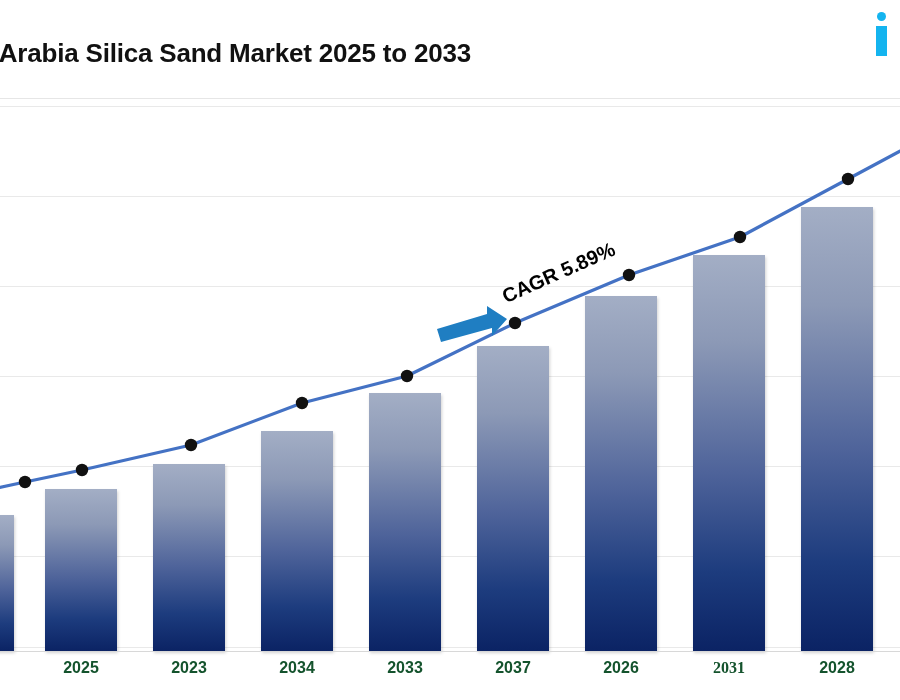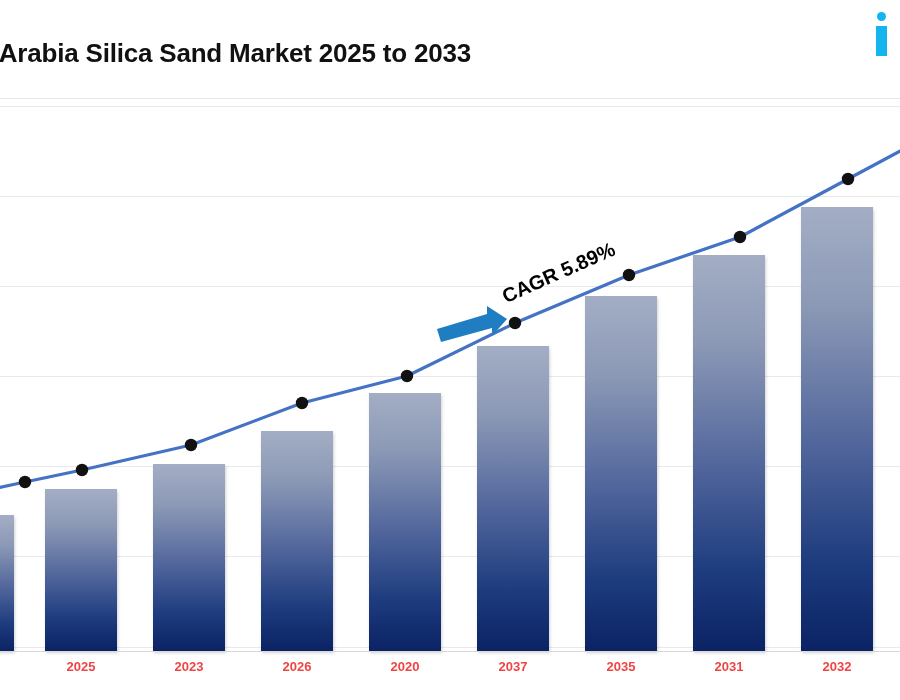--- a/index.html
+++ b/index.html
@@ -125,23 +125,23 @@
   .xaxis {
     position: absolute;
     left: 0;
     top: 651px;
     width: 900px;
     height: 49px;
   }
   .xtick {
     position: absolute;
     top: 8px;
-    font-size: 13px;
+    font-size: 16px;
     font-weight: bold;
-    color: #ef4444;
+    color: #14532d;
     text-align: center;
     font-family: "Liberation Sans", sans-serif;
   }
 </style>
 </head>
 <body>
 
 <div id="page">
 
   <div class="header">
@@ -191,21 +191,21 @@
         <circle cx="848" cy="80" r="6.2" fill="#111111"></circle>
         <path d="M 437 230 L 487 215 L 487 207 L 507 220 L 492 237 L 492 229 L 441 243 Z" fill="#1f7ec2"></path>
       </svg>
 
     <div class="cagr-label" id="cagr-label" style="left: 508px; top: 186px;">CAGR 5.89%</div>
   </div>
 
   <div class="xaxis" id="xaxis">
       <div class="xtick" style="left: 41px; width: 80px;">2025</div>
       <div class="xtick" style="left: 149px; width: 80px;">2023</div>
-      <div class="xtick" style="left: 257px; width: 80px;">2026</div>
-      <div class="xtick" style="left: 365px; width: 80px;">2020</div>
+      <div class="xtick" style="left: 257px; width: 80px;">2034</div>
+      <div class="xtick" style="left: 365px; width: 80px;">2033</div>
       <div class="xtick" style="left: 473px; width: 80px;">2037</div>
-      <div class="xtick" style="left: 581px; width: 80px;">2035</div>
-      <div class="xtick" style="left: 689px; width: 80px;">2031</div>
-      <div class="xtick" style="left: 797px; width: 80px;">2032</div>
+      <div class="xtick" style="left: 581px; width: 80px;">2026</div>
+      <div class="xtick" style="left: 689px; width: 80px; font-family: Liberation Serif, serif;">2031</div>
+      <div class="xtick" style="left: 797px; width: 80px;">2028</div>
     </div>
 
 </div>
 
 </body></html>

